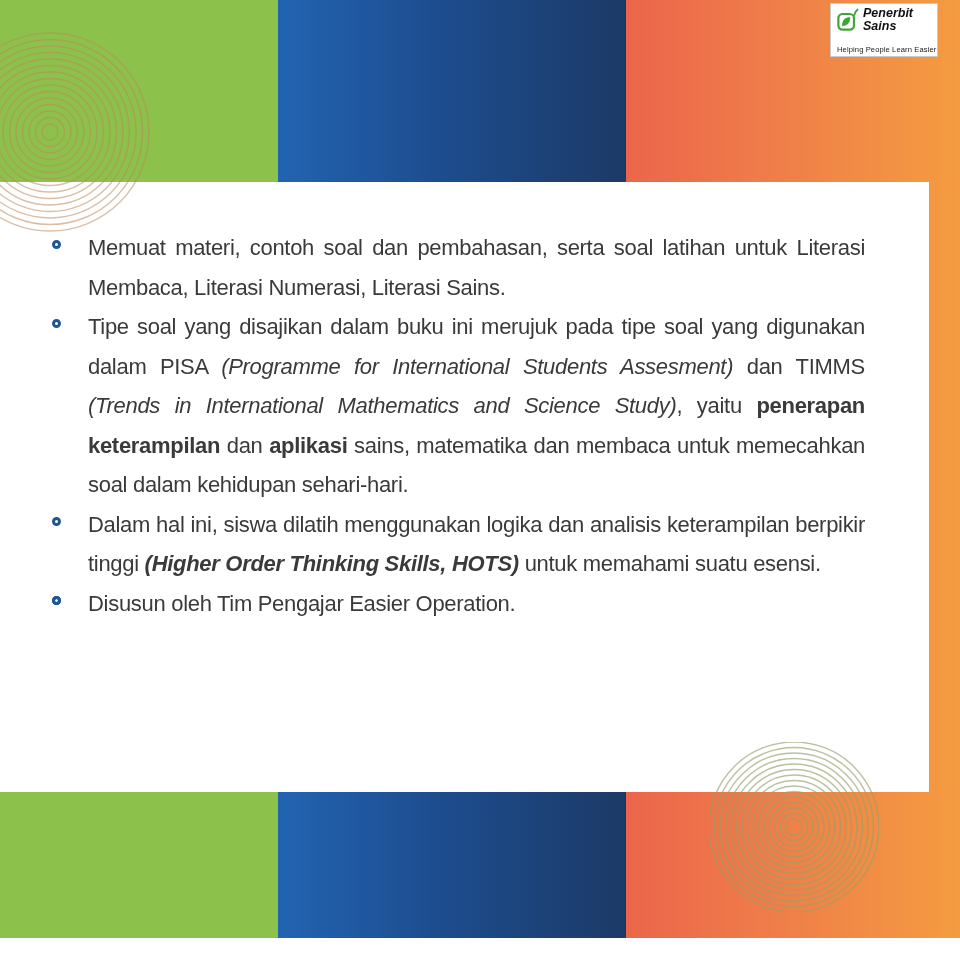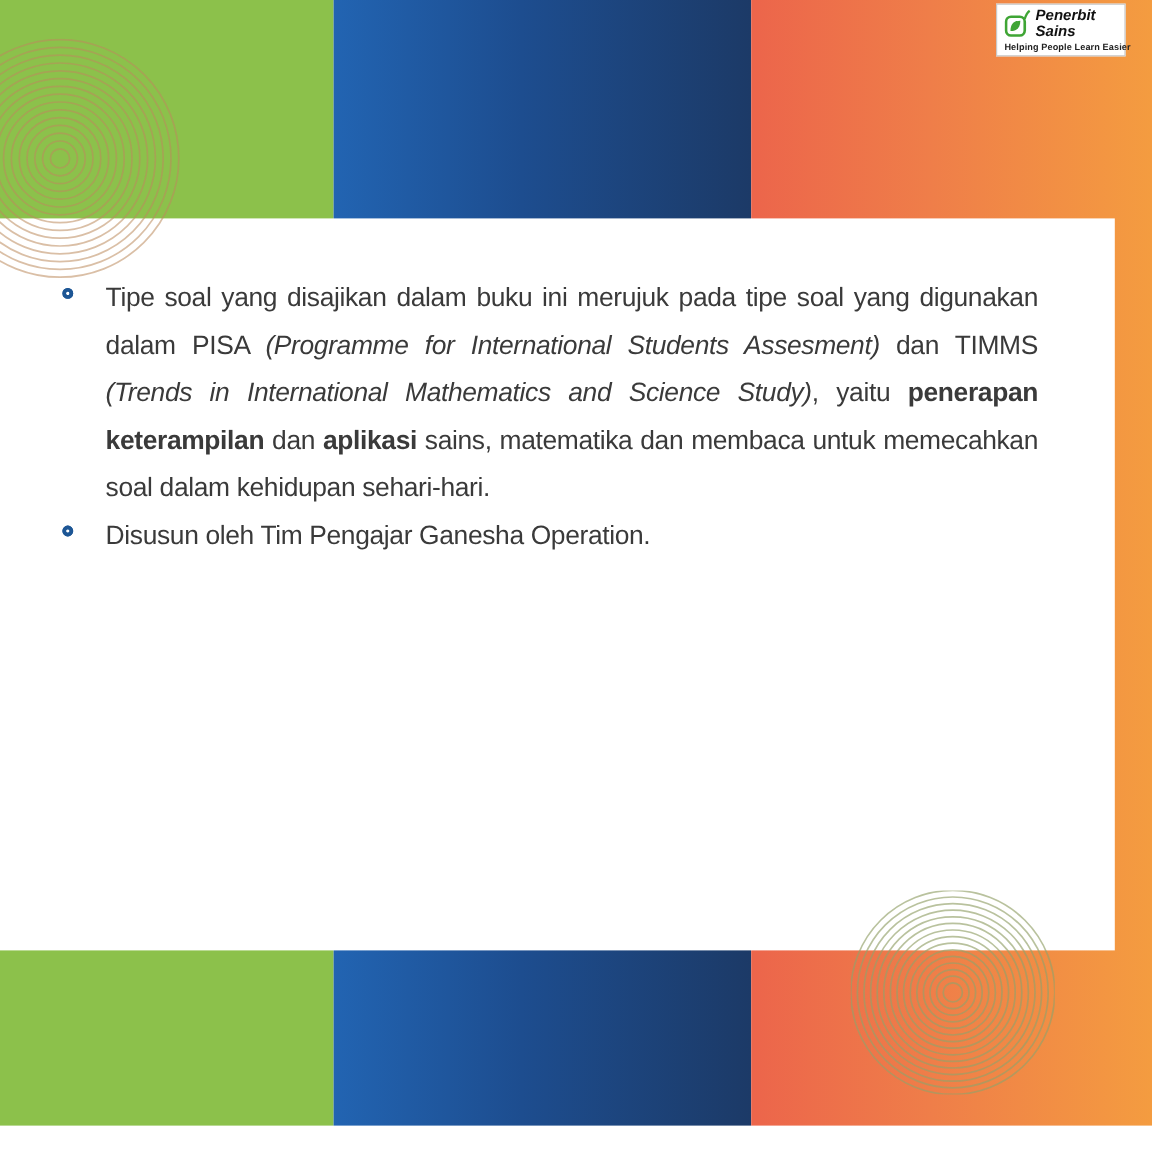--- a/index.html
+++ b/index.html
@@ -50,62 +50,63 @@
     background: transparent;
   }
   .seg-b  { font-weight: bold; }
   .seg-i  { font-style: italic; }
   .seg-bi { font-weight: bold; font-style: italic; }
 
   
   .logo {
     position: absolute;
     left: 830px; top: 3px;
-    width: 108px; height: 44px;
+    width: 108px; height: 54px;
     background: #ffffff;
     border: 1px solid #c9c9c9;
     display: flex;
     flex-direction: column;
     justify-content: space-between;
     padding: 3px 4px 2px 6px;
   }
   .logo-top { display: flex; align-items: center; gap: 4px; }
   .logo-icon { width: 22px; height: 25px; flex: 0 0 auto; }
   .logo-name { display: flex; flex-direction: column; }
   .logo-name span {
     font-weight: bold;
     font-style: italic;
     font-size: 12.5px;
     line-height: 12.5px;
     color: #111111;
   }
   .logo-tagline {
     font-size: 7.6px;
-    font-weight: bold;
+    font-weight: normal;
     color: #222222;
     text-align: center;
     letter-spacing: 0.1px;
     white-space: nowrap;
   }
 </style>
 </head>
 <body>
 
 <div class="bands">
   <div class="band band-green"></div>
   <div class="band band-blue"></div>
   <div class="band band-orange"></div>
 </div>
 
 <div class="card">
   <ul class="bullet-list">
+      <li><span class="bullet-marker"></span><span>Memuat materi, contoh soal dan pembahasan, serta soal latihan untuk Literasi Membaca, Literasi Numerasi, Literasi Sains.</span></li>
+      <li><span class="bullet-marker"></span><span>Tipe soal yang disajikan dalam buku ini merujuk pada tipe soal yang digunakan dalam PISA </span><span class="seg-i">(Programme for International Students Assesment)</span><span> dan TIMMS </span><span class="seg-i">(Trends in International Mathematics and Science Study)</span><span>, yaitu </span><span class="seg-b">penerapan keterampilan</span><span> dan </span><span class="seg-b">aplikasi</span><span> sains, matematika dan membaca untuk memecahkan soal dalam kehidupan sehari-hari.</span></li>
+      <li><span class="bullet-marker"></span><span>Dalam hal ini, siswa dilatih menggunakan logika dan analisis keterampilan berpikir tinggi </span><span class="seg-bi">(Higher Order Thinking Skills, HOTS)</span><span> untuk memahami suatu esensi.</span></li>
       <li><span class="bullet-marker"></span></li>
-      <li><span class="bullet-marker"></span><span>Tipe soal yang disajikan dalam buku ini merujuk pada tipe soal yang digunakan dalam PISA </span><span class="seg-i">(Programme for International Students Assesment)</span><span> dan TIMMS </span><span class="seg-i">(Trends in International Mathematics and Science Study)</span><span>, yaitu </span><span class="seg-b">penerapan keterampilan</span><span> dan </span><span class="seg-b">aplikasi</span><span> sains, matematika dan membaca untuk memecahkan soal dalam kehidupan sehari-hari.</span></li>
-      <li><span class="bullet-marker"></span></li>
-      <li><span class="bullet-marker"></span><span>Disusun oleh Tim Pengajar Ganesha Operation.</span></li>
+      <li><span class="bullet-marker"></span><span>Disusun oleh Tim Pengajar Easier Operation.</span></li>
     </ul>
 </div>
 
 <svg class="rings rings-topleft" viewBox="0 0 200 200">
     <circle cx="100" cy="100" r="8" fill="none" stroke="rgba(187,138,92,0.55)" stroke-width="1.4"></circle>
     <circle cx="100" cy="100" r="14.5" fill="none" stroke="rgba(187,138,92,0.55)" stroke-width="1.4"></circle>
     <circle cx="100" cy="100" r="21" fill="none" stroke="rgba(187,138,92,0.55)" stroke-width="1.4"></circle>
     <circle cx="100" cy="100" r="27.5" fill="none" stroke="rgba(187,138,92,0.55)" stroke-width="1.4"></circle>
     <circle cx="100" cy="100" r="34" fill="none" stroke="rgba(187,138,92,0.55)" stroke-width="1.4"></circle>
     <circle cx="100" cy="100" r="40.5" fill="none" stroke="rgba(187,138,92,0.55)" stroke-width="1.4"></circle>

